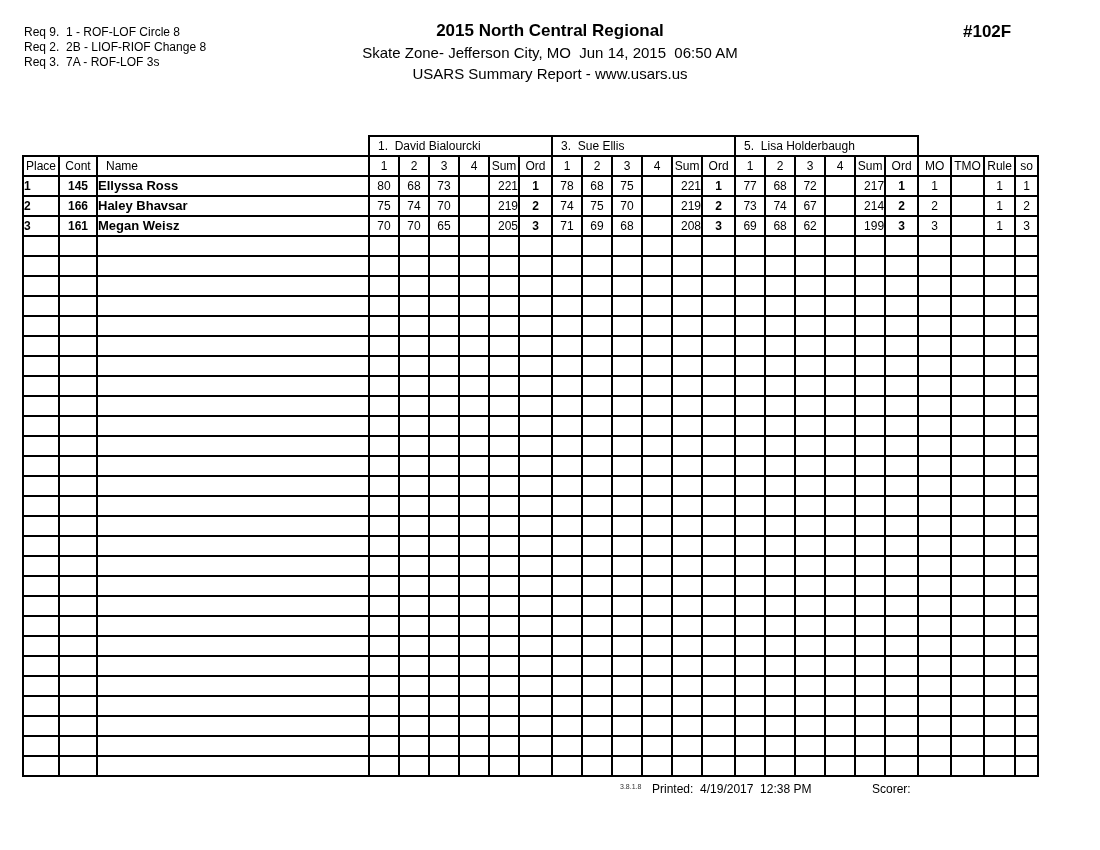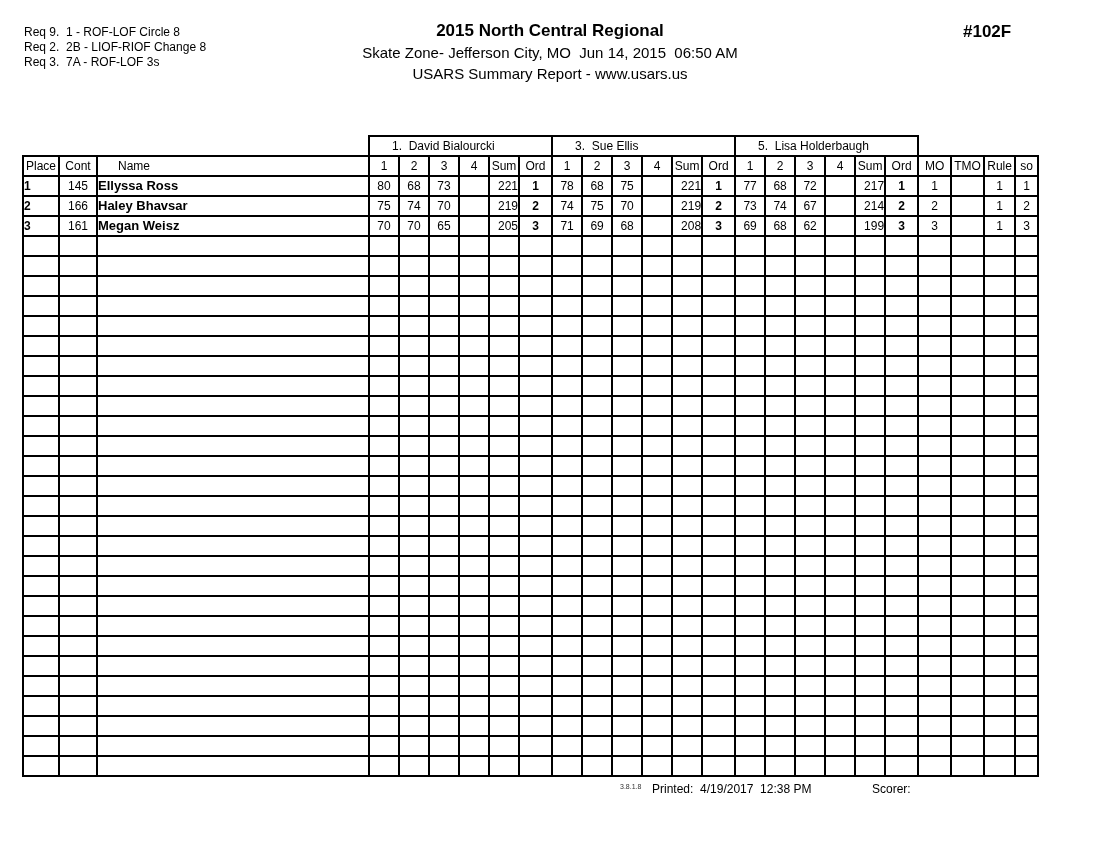--- a/index.html
+++ b/index.html
@@ -58,40 +58,40 @@
     border: 2px solid #000;
     height: 18px;
     padding: 0;
     overflow: hidden;
     white-space: nowrap;
     line-height: 16px;
   }
   .nb { border: none !important; background: #fff; }
   tr.boxrow td.judgebox {
     text-align: left;
-    padding-left: 22px;
+    padding-left: 8px;
     white-space: pre;
     font-size: 12px;
   }
   thead th {
     font-weight: normal;
     text-align: center;
     border-bottom: 5px double #000;
   }
-  thead th.h-name { text-align: left; padding-left: 20px; }
+  thead th.h-name { text-align: left; padding-left: 8px; }
   thead th.h-place { text-align: center; }
   .c-ord, th.c-ord {
     border-left: 5px solid #000;
     border-right: 5px solid #000;
     text-align: center;
     font-weight: bold;
   }
   thead th.c-ord { font-weight: normal; }
   .c-place { text-align: left; padding-left: 9px; font-weight: bold; }
-  .c-cont  { text-align: center; font-weight: normal; border-radius: 9px; }
+  .c-cont  { text-align: center; font-weight: bold; border-radius: 9px; }
   .c-name  { text-align: left; padding-left: 8px; font-weight: bold; font-size: 13px; }
   .c-score { text-align: center; }
   .c-sum   { text-align: right; padding-right: 4px; }
   .c-right { text-align: center; }
 
   
   .footer { position: absolute; top: 782px; left: 0; width: 1100px; font-size: 12px; }
   .f-version { position: absolute; left: 620px; top: 1px; font-size: 7px; color: #333; }
   .f-printed { position: absolute; left: 652px; top: 0; white-space: pre; }
   .f-scorer  { position: absolute; left: 852px; top: 0; margin-left: 20px; }

